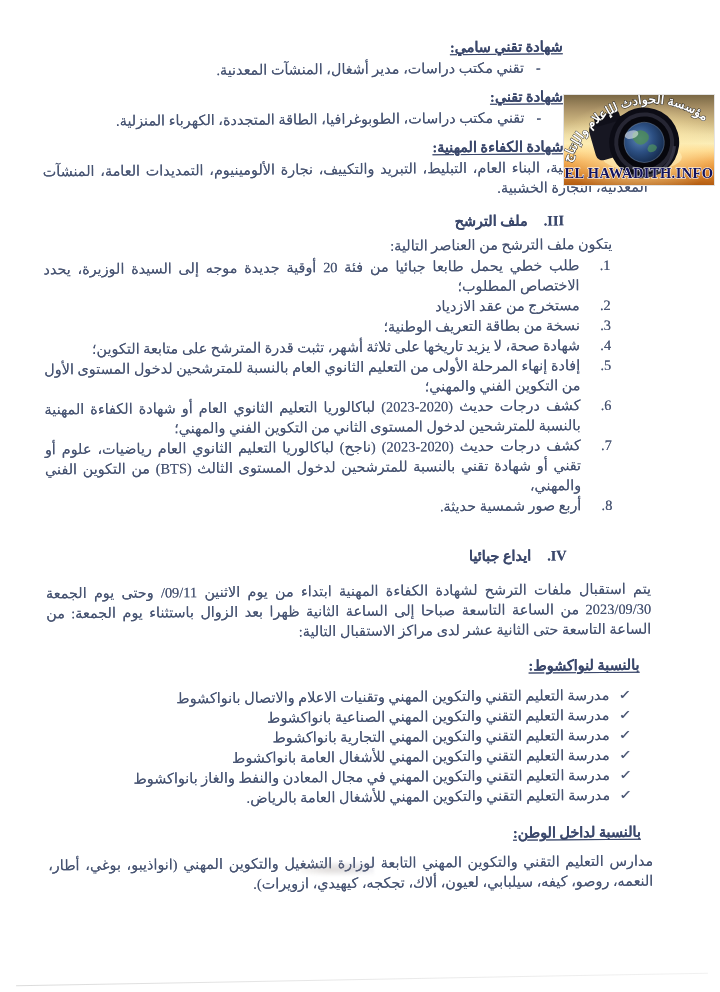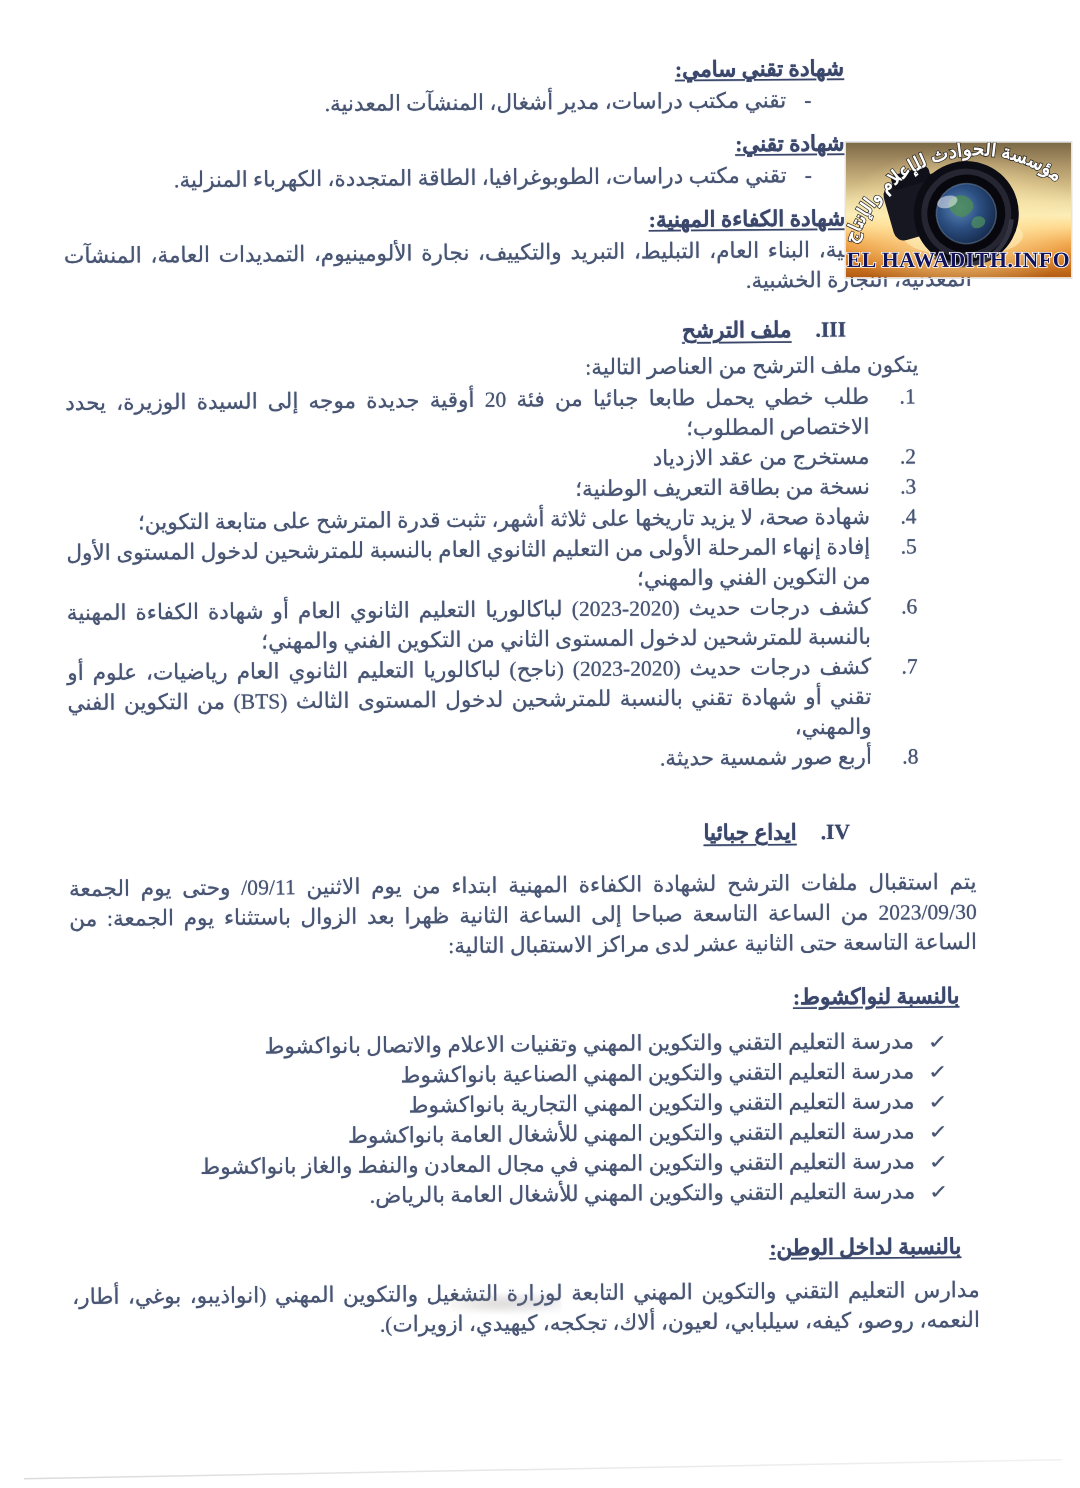--- a/index.html
+++ b/index.html
@@ -22,21 +22,21 @@
     text-decoration:underline;
     text-underline-offset:2px;
     margin:0 84px 0 0;
   }
   .cert-head.gap{margin-top:9px;}
   .dash-row{display:flex;gap:12px;margin:1px 106px 0 0;}
   .dash{flex:none;}
   .cert-body{text-align:justify;margin-top:1px;}
   .sec-head{display:flex;gap:16px;align-items:baseline;margin:13px 84px 0 0;font-weight:700;color:#3a476b;}
   .sec-num{flex:none;}
-  .sec-title{text-decoration:underline;text-underline-offset:3px;}
+  .sec-title{text-underline-offset:3px;}
   .intro{margin:4px 36px 0 0;}
   .numlist{margin:1px 38px 0 0;}
   .num-row{display:flex;}
   .num{flex:none;width:22px;text-align:right;margin-left:9px;}
   .num-text{flex:1;text-align:justify;}
   .para{text-align:justify;margin-top:14px;}
   .sub-head{
     font-weight:700;color:#3a476b;
     text-decoration:underline;text-underline-offset:2px;
     margin:16px 12px 0 0;

